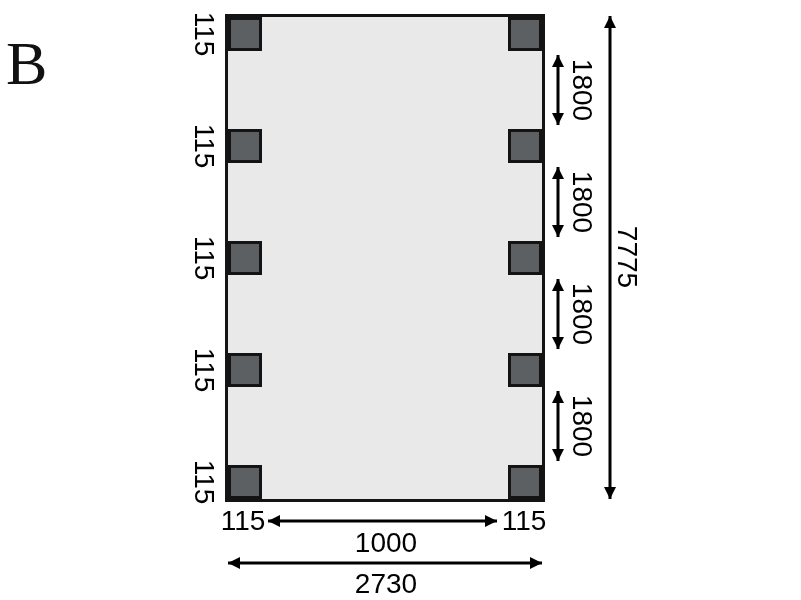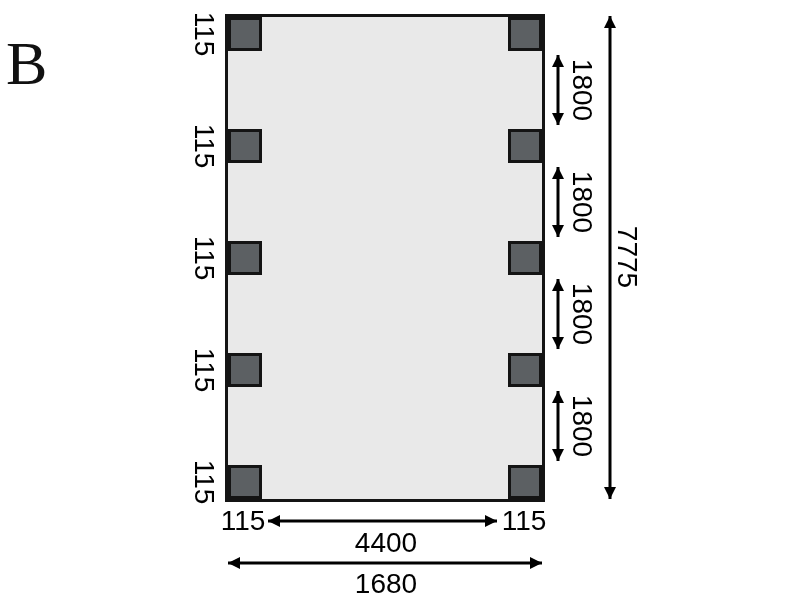--- a/index.html
+++ b/index.html
@@ -110,16 +110,16 @@
 
   <div class="vlabel" style="left:582px; top:90px;">1800</div>
   <div class="vlabel" style="left:582px; top:202px;">1800</div>
   <div class="vlabel" style="left:582px; top:314px;">1800</div>
   <div class="vlabel" style="left:582px; top:426px;">1800</div>
 
   <div class="vlabel" style="left:627px; top:257px;">7775</div>
 
   <div class="hlabel" style="left:243px; top:521px;">115</div>
   <div class="hlabel" style="left:524px; top:521px;">115</div>
-  <div class="hlabel" style="left:386px; top:543px;">4400</div>
-  <div class="hlabel" style="left:386px; top:584px;">1680</div>
+  <div class="hlabel" style="left:386px; top:543px;">1000</div>
+  <div class="hlabel" style="left:386px; top:584px;">2730</div>
 
 </div>
 
 </body></html>

